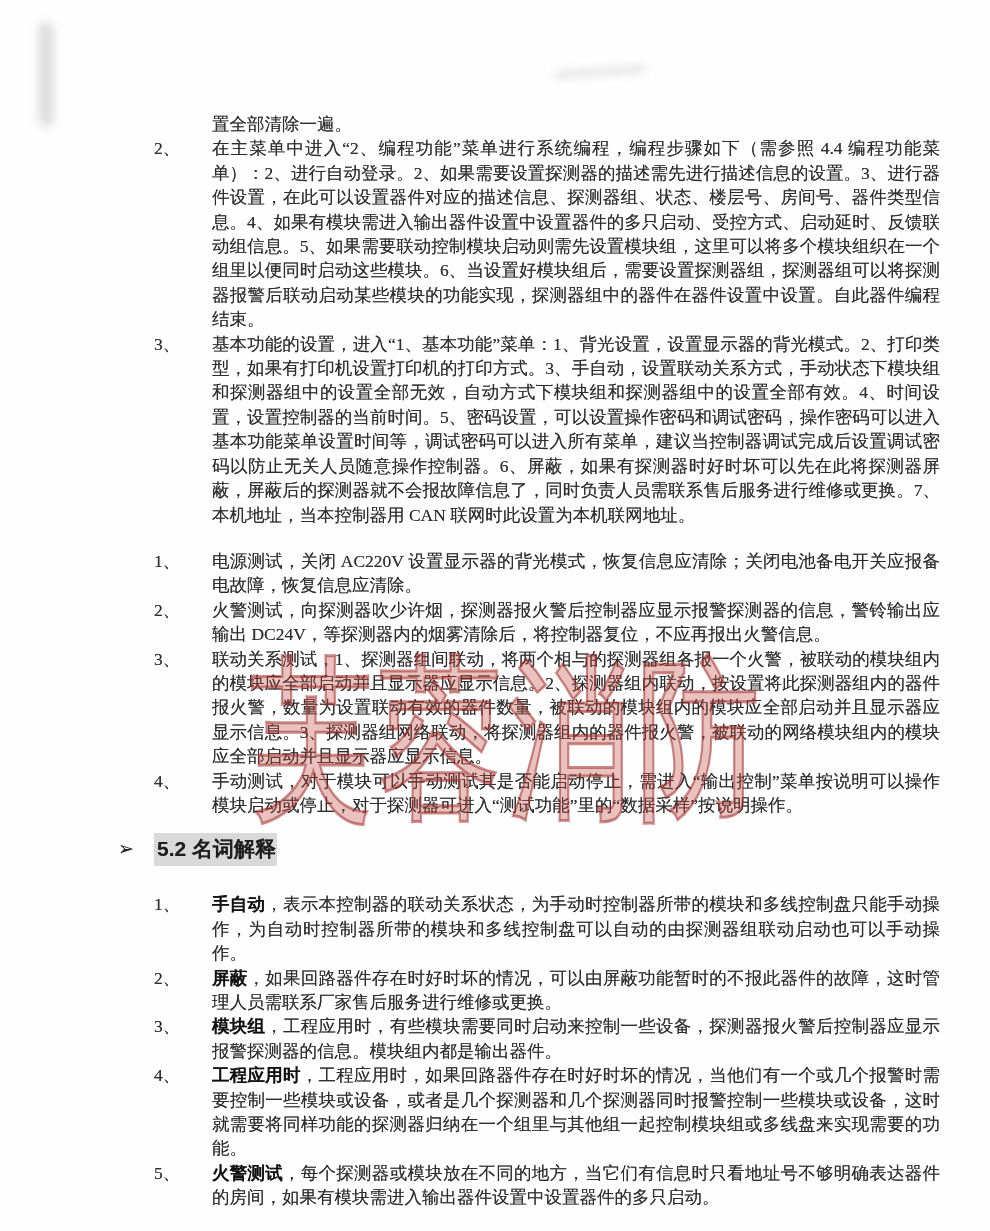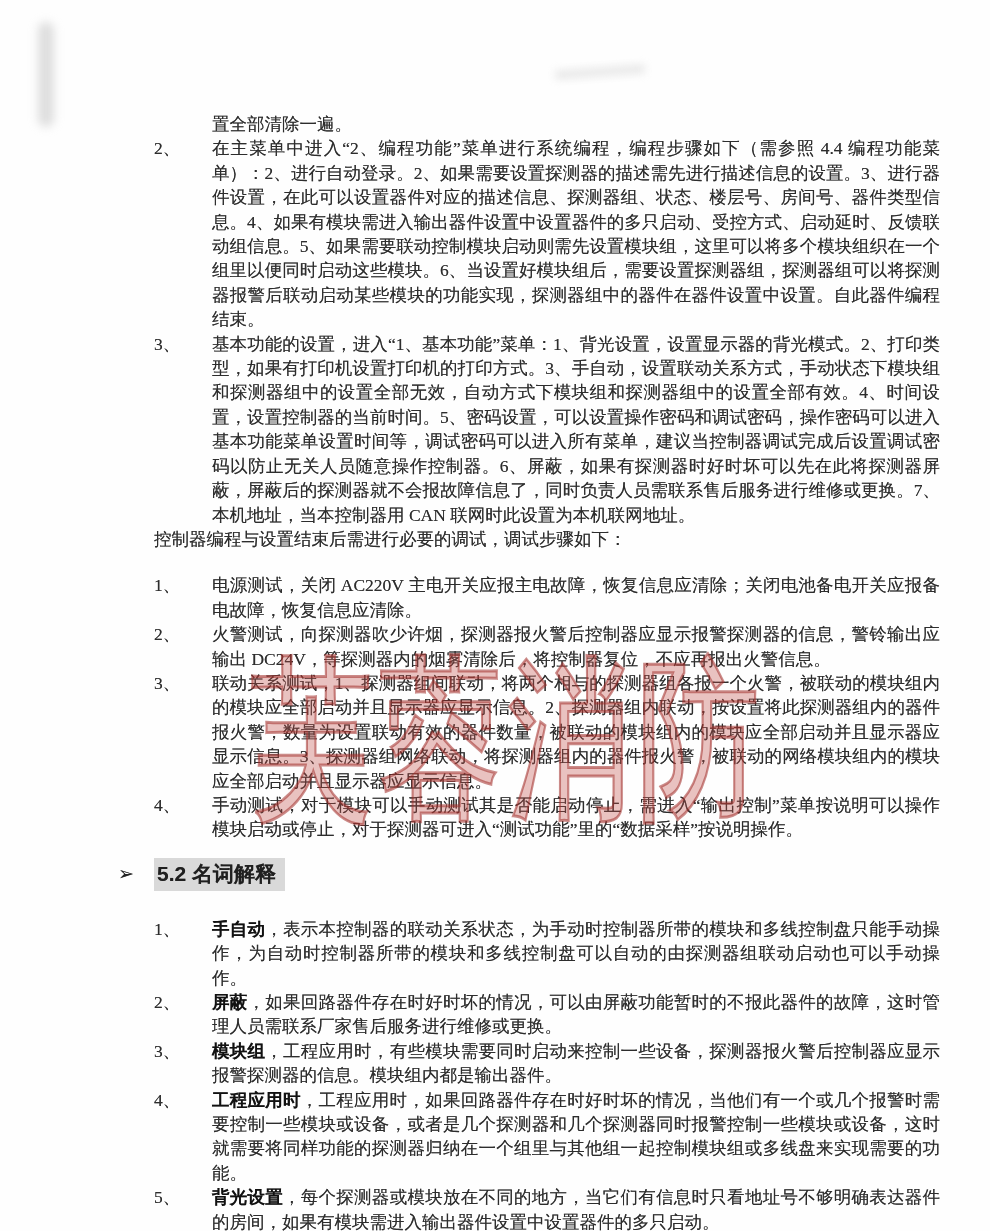--- a/index.html
+++ b/index.html
@@ -42,21 +42,21 @@
     position: absolute;
     left: -36px;
     top: 1px;
     font-size: 19px;
     font-weight: normal;
     color: #222;
   }
   .section-heading .title-bg {
     display: inline-block;
     background: #d9d9d9;
-    padding: 1px 9px 2px 3px;
+    padding: 1px 1px 2px 3px;
   }
   .glossary .txt b {
     font-family: "Liberation Sans", sans-serif;
     font-weight: 700;
     color: #111;
     margin-top: 8px;
   }
   .watermark {
     position: absolute;
     left: 250px;
@@ -107,28 +107,27 @@
       <span class="num">2、</span>
       <span class="txt">在主菜单中进入“2、编程功能”菜单进行系统编程，编程步骤如下（需参照 4.4 编程功能菜单）：2、进行自动登录。2、如果需要设置探测器的描述需先进行描述信息的设置。3、进行器件设置，在此可以设置器件对应的描述信息、探测器组、状态、楼层号、房间号、器件类型信息。4、如果有模块需进入输出器件设置中设置器件的多只启动、受控方式、启动延时、反馈联动组信息。5、如果需要联动控制模块启动则需先设置模块组，这里可以将多个模块组织在一个组里以便同时启动这些模块。6、当设置好模块组后，需要设置探测器组，探测器组可以将探测器报警后联动启动某些模块的功能实现，探测器组中的器件在器件设置中设置。自此器件编程结束。</span>
     </div>
 
     <div class="li">
       <span class="num">3、</span>
       <span class="txt">基本功能的设置，进入“1、基本功能”菜单：1、背光设置，设置显示器的背光模式。2、打印类型，如果有打印机设置打印机的打印方式。3、手自动，设置联动关系方式，手动状态下模块组和探测器组中的设置全部无效，自动方式下模块组和探测器组中的设置全部有效。4、时间设置，设置控制器的当前时间。5、密码设置，可以设置操作密码和调试密码，操作密码可以进入基本功能菜单设置时间等，调试密码可以进入所有菜单，建议当控制器调试完成后设置调试密码以防止无关人员随意操作控制器。6、屏蔽，如果有探测器时好时坏可以先在此将探测器屏蔽，屏蔽后的探测器就不会报故障信息了，同时负责人员需联系售后服务进行维修或更换。7、本机地址，当本控制器用 CAN 联网时此设置为本机联网地址。</span>
     </div>
 
     <div class="closing">
-      <p>控制器编程与设置结束后需进行必要的调试，调试步骤如下：</p>
     </div>
 
     <div class="spacer"></div>
 
     <div class="li">
       <span class="num">1、</span>
-      <span class="txt">电源测试，关闭 AC220V 主电开关应报主电故障，恢复信息应清除；关闭电池备电开关应报备电故障，恢复信息应清除。</span>
+      <span class="txt">电源测试，关闭 AC220V 设置显示器的背光模式，恢复信息应清除；关闭电池备电开关应报备电故障，恢复信息应清除。</span>
     </div>
 
     <div class="li">
       <span class="num">2、</span>
       <span class="txt">火警测试，向探测器吹少许烟，探测器报火警后控制器应显示报警探测器的信息，警铃输出应输出 DC24V，等探测器内的烟雾清除后，将控制器复位，不应再报出火警信息。</span>
     </div>
 
     <div class="li">
       <span class="num">3、</span>
       <span class="txt">联动关系测试，1、探测器组间联动，将两个相与的探测器组各报一个火警，被联动的模块组内的模块应全部启动并且显示器应显示信息。2、探测器组内联动，按设置将此探测器组内的器件报火警，数量为设置联动有效的器件数量，被联动的模块组内的模块应全部启动并且显示器应显示信息。3、探测器组网络联动，将探测器组内的器件报火警，被联动的网络模块组内的模块应全部启动并且显示器应显示信息。</span>
@@ -161,21 +160,21 @@
         <span class="txt"><b>模块组</b><span>，工程应用时，有些模块需要同时启动来控制一些设备，探测器报火警后控制器应显示报警探测器的信息。模块组内都是输出器件。</span></span>
       </div>
 
       <div class="li">
         <span class="num">4、</span>
         <span class="txt"><b>工程应用时</b><span>，工程应用时，如果回路器件存在时好时坏的情况，当他们有一个或几个报警时需要控制一些模块或设备，或者是几个探测器和几个探测器同时报警控制一些模块或设备，这时就需要将同样功能的探测器归纳在一个组里与其他组一起控制模块组或多线盘来实现需要的功能。</span></span>
       </div>
 
       <div class="li">
         <span class="num">5、</span>
-        <span class="txt"><b>背光设置</b><span>，每个探测器或模块放在不同的地方，当它们有信息时只看地址号不够明确表达器件的房间，如果有模块需进入输出器件设置中设置器件的多只启动。</span></span>
+        <span class="txt"><b>火警测试</b><span>，每个探测器或模块放在不同的地方，当它们有信息时只看地址号不够明确表达器件的房间，如果有模块需进入输出器件设置中设置器件的多只启动。</span></span>
       </div>
 
     </div>
   </div>
 
   <div class="watermark">芙蓉消防</div>
 
 </div>
 
 </body></html>

